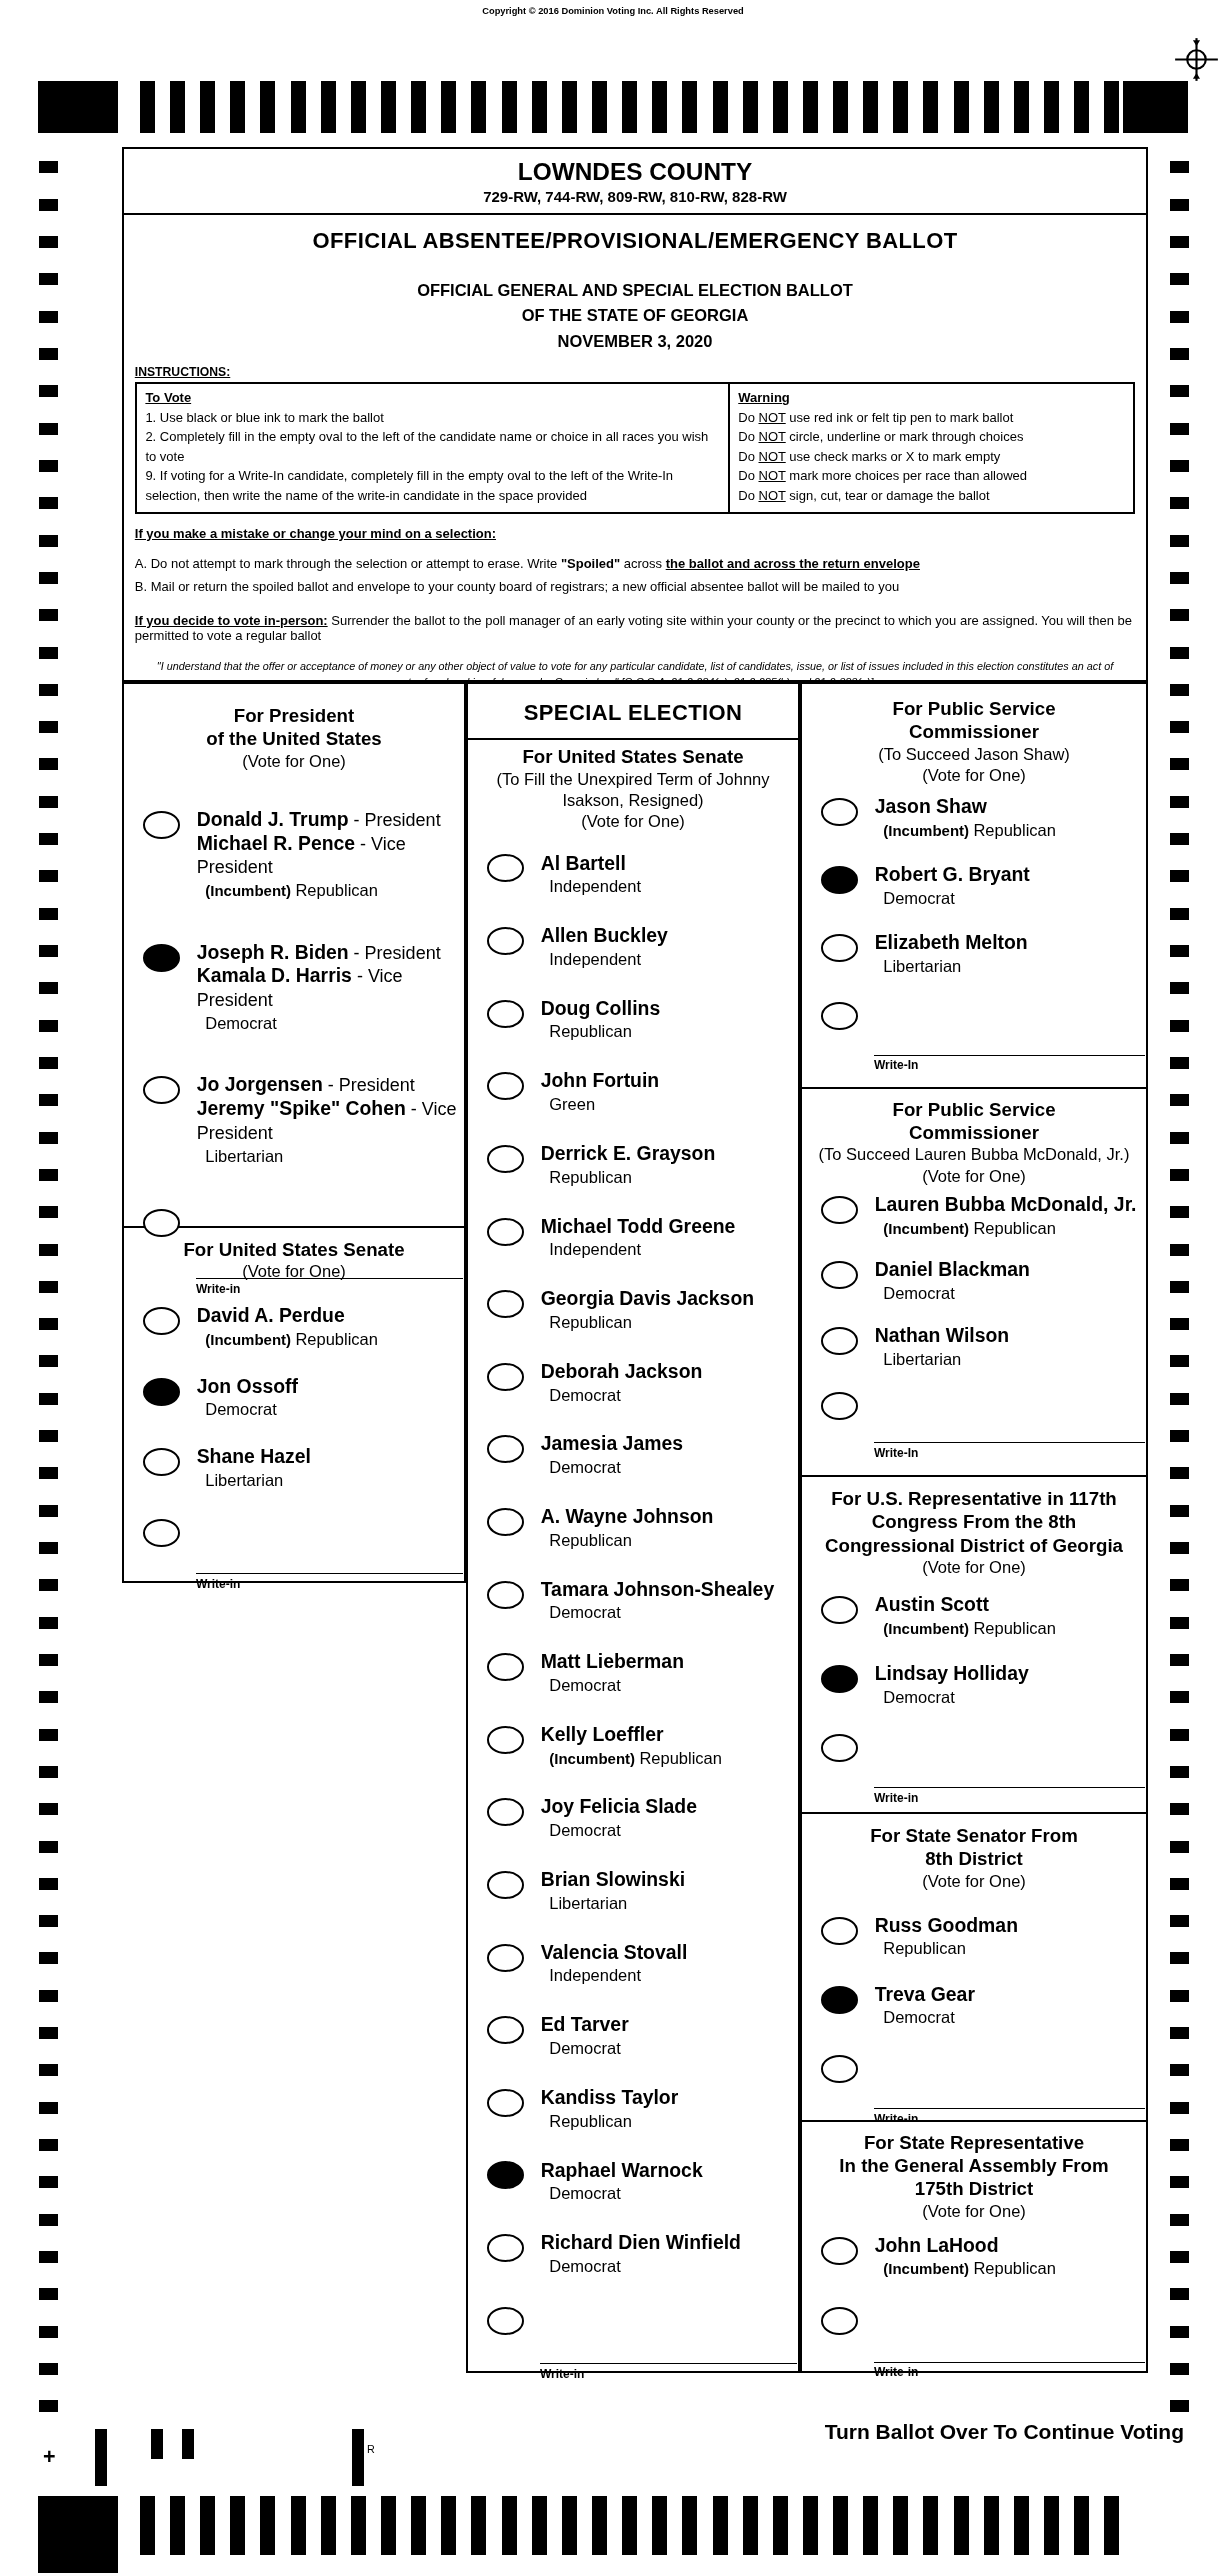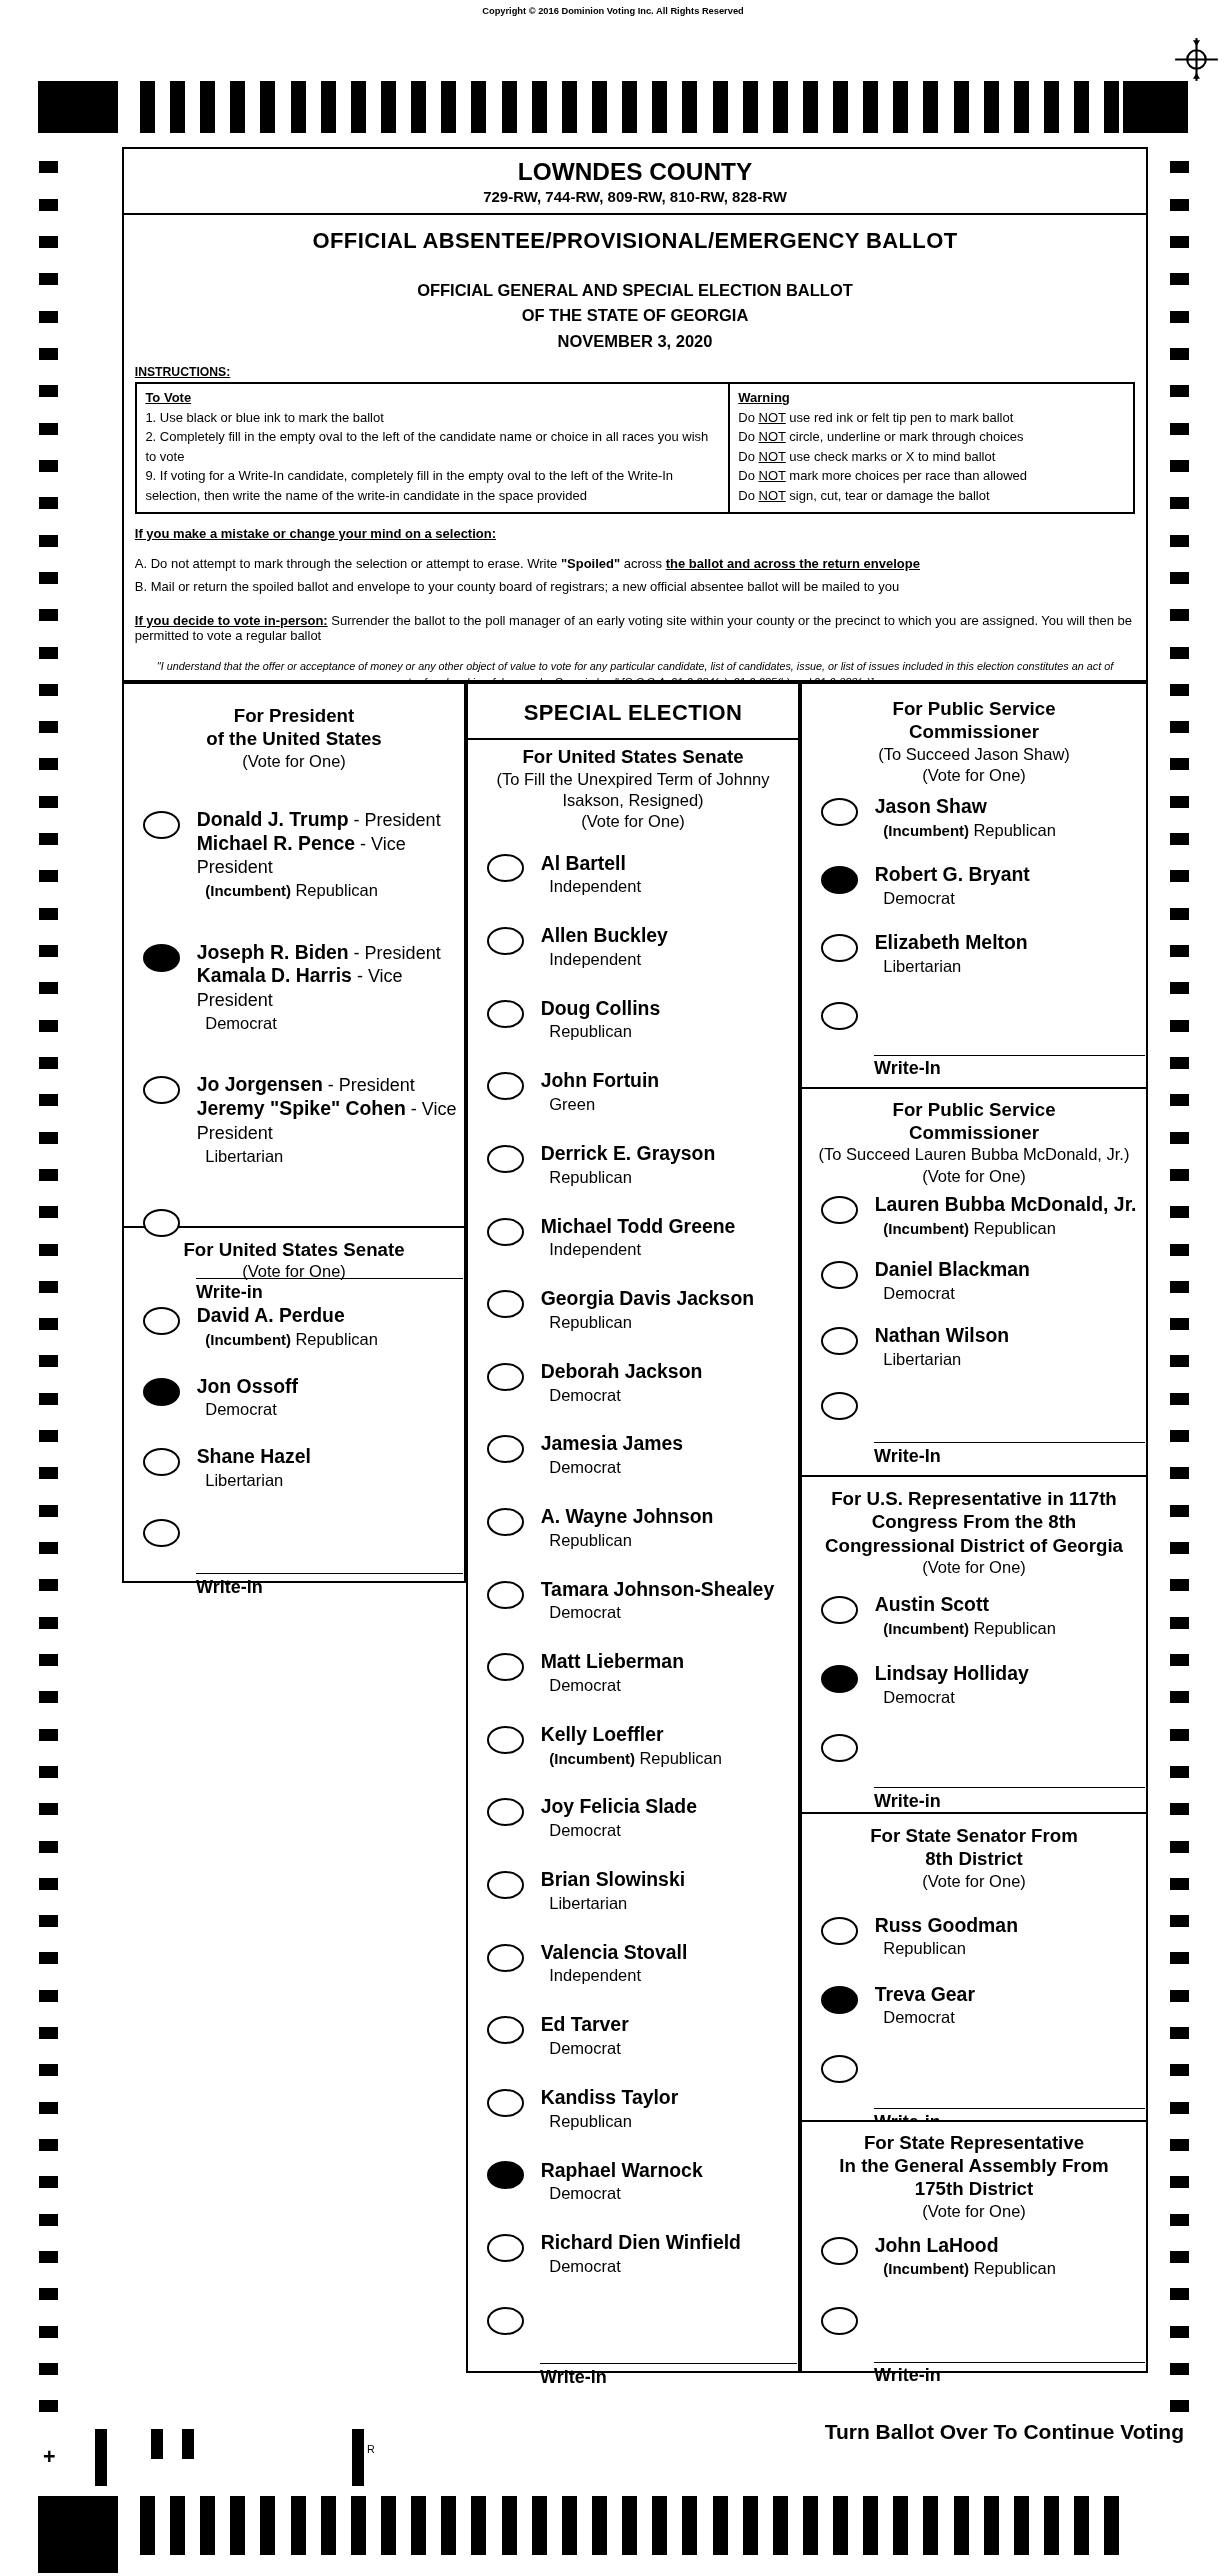--- a/index.html
+++ b/index.html
@@ -47,21 +47,21 @@
   .oval{width:33px;height:24px;border:2.2px solid #000;border-radius:50%;flex:0 0 auto;margin-top:2.9px;
         background:#fff;display:inline-block;}
   .oval.filled{background:#000;}
   .cand-text{margin-left:17px;}
   .cand-name{font-size:19.4px;font-weight:bold;line-height:1.2;}
   .cand-name .role{font-weight:normal;font-size:18px;}
   .cand-party{font-size:16.5px;line-height:1.3;padding-left:8.6px;margin-top:1.4px;}
   .cand-party .inc{font-weight:bold;font-size:15px;margin-right:4.3px;}
   .writein{margin-left:72px;margin-right:1.4px;}
   .wline{border-top:1.4px solid #000;height:1.4px;}
-  .wlabel{font-size:18px;font-weight:bold;margin-top:1.4px;}
+  .wlabel{font-size:12px;font-weight:bold;margin-top:1.4px;}
   
   #c-president{height:544px;border-bottom:2.9px solid #000;padding-top:20px;}
   #c-president .cands{margin-top:36px;}
   #c-president .cand-row{margin-bottom:39px;}
   #c-president .writein{margin-top:29px;}
   #c-senate{padding-top:10px;}
   #c-senate .cands{margin-top:21.5px;}
   #c-senate .cand-row{margin-bottom:24.4px;}
   #c-senate .writein{margin-top:5.7px;}
   #c-special .cands{margin-top:18.7px;}
@@ -113,21 +113,21 @@
             <div>1. Use black or blue ink to mark the ballot</div>
             <div>2. Completely fill in the empty oval to the left of the candidate name or choice in all races you wish to vote</div>
             <div>9. If voting for a Write-In candidate, completely fill in the empty oval to the left of the Write-In selection, then write the name of the write-in candidate in the space provided</div>
           </div>
       </div>
       <div class="icell right">
         <div class="ititle">Warning</div>
         <div id="warning-items">
             <div><span>Do</span> <u class="noth">NOT</u> <span>use red ink or felt tip pen to mark ballot</span></div>
             <div><span>Do</span> <u class="noth">NOT</u> <span>circle, underline or mark through choices</span></div>
-            <div><span>Do</span> <u class="noth">NOT</u> <span>use check marks or X to mind ballot</span></div>
+            <div><span>Do</span> <u class="noth">NOT</u> <span>use check marks or X to mark empty</span></div>
             <div><span>Do</span> <u class="noth">NOT</u> <span>mark more choices per race than allowed</span></div>
             <div><span>Do</span> <u class="noth">NOT</u> <span>sign, cut, tear or damage the ballot</span></div>
           </div>
       </div>
     </div>
     <div class="mist-head">If you make a mistake or change your mind on a selection:</div>
     <div class="mist">
       <div class="mline a"><span>A. Do not attempt to mark through the selection or attempt to erase.  Write </span><b class="sp">"Spoiled"</b><span> across </span><u class="env">the ballot and across the return envelope</u></div>
       <div class="mline">B. Mail or return the spoiled ballot and envelope to your county board of registrars; a new official absentee ballot will be mailed to you</div>
     </div>

